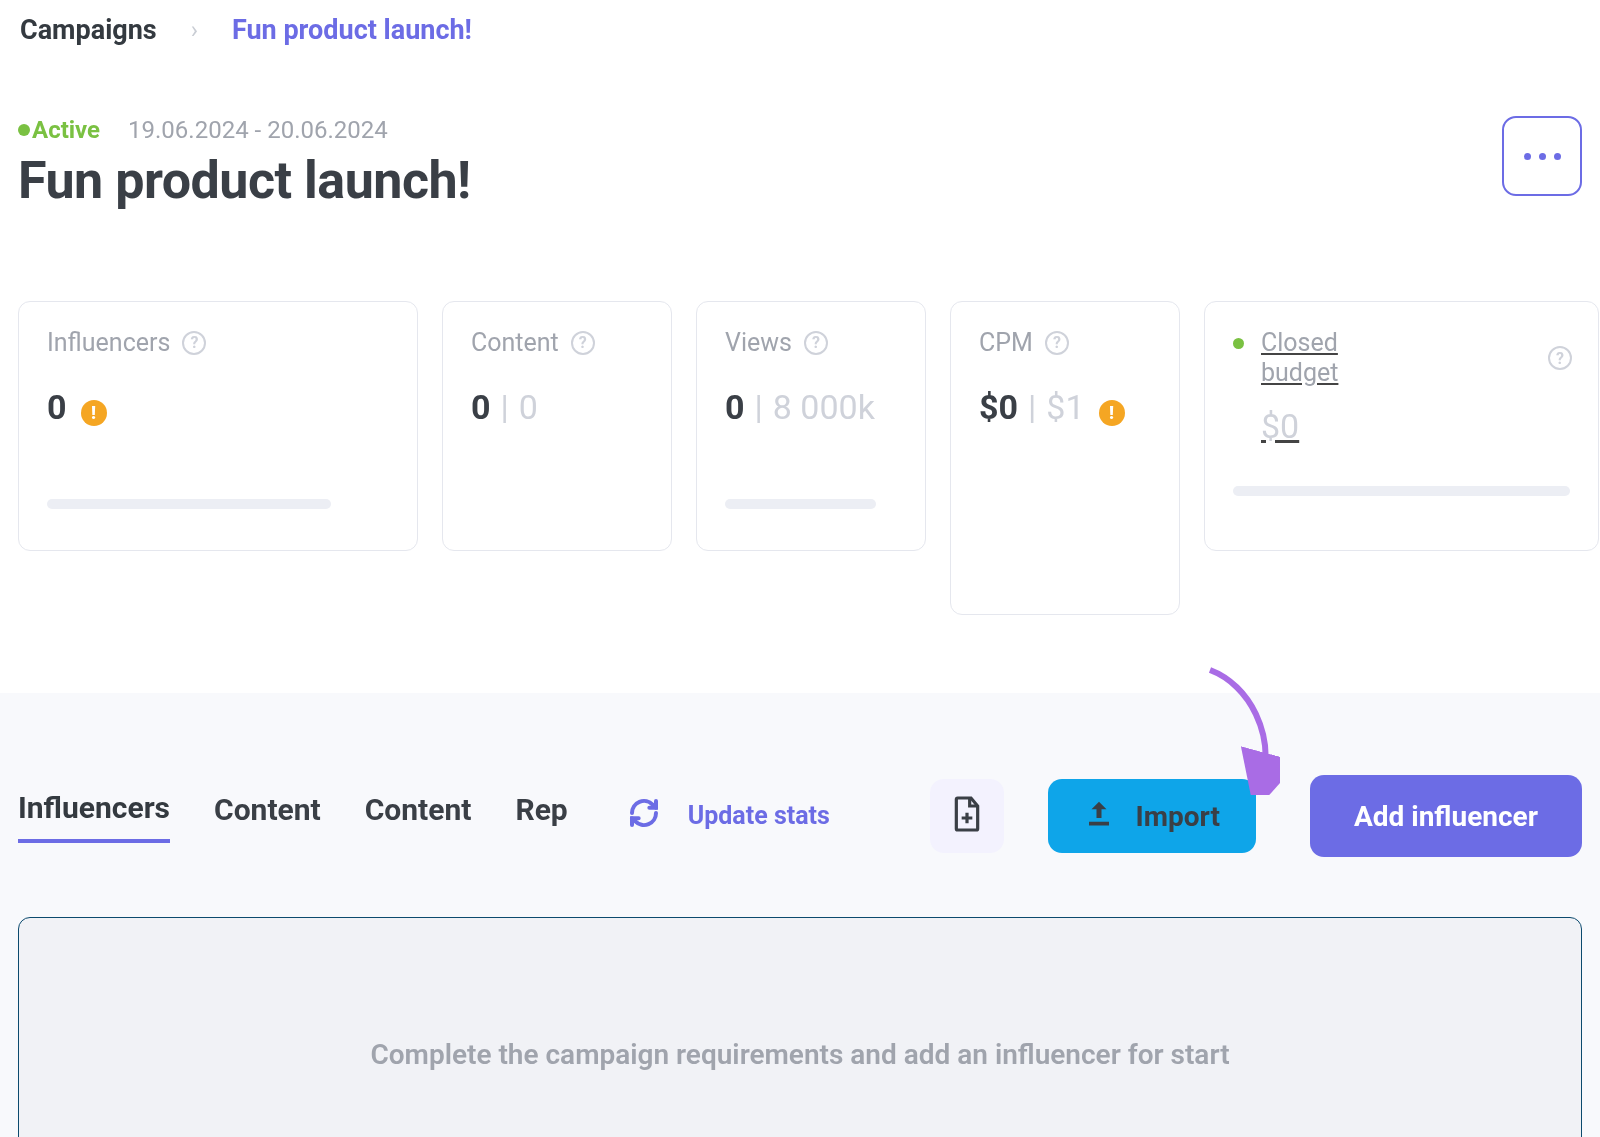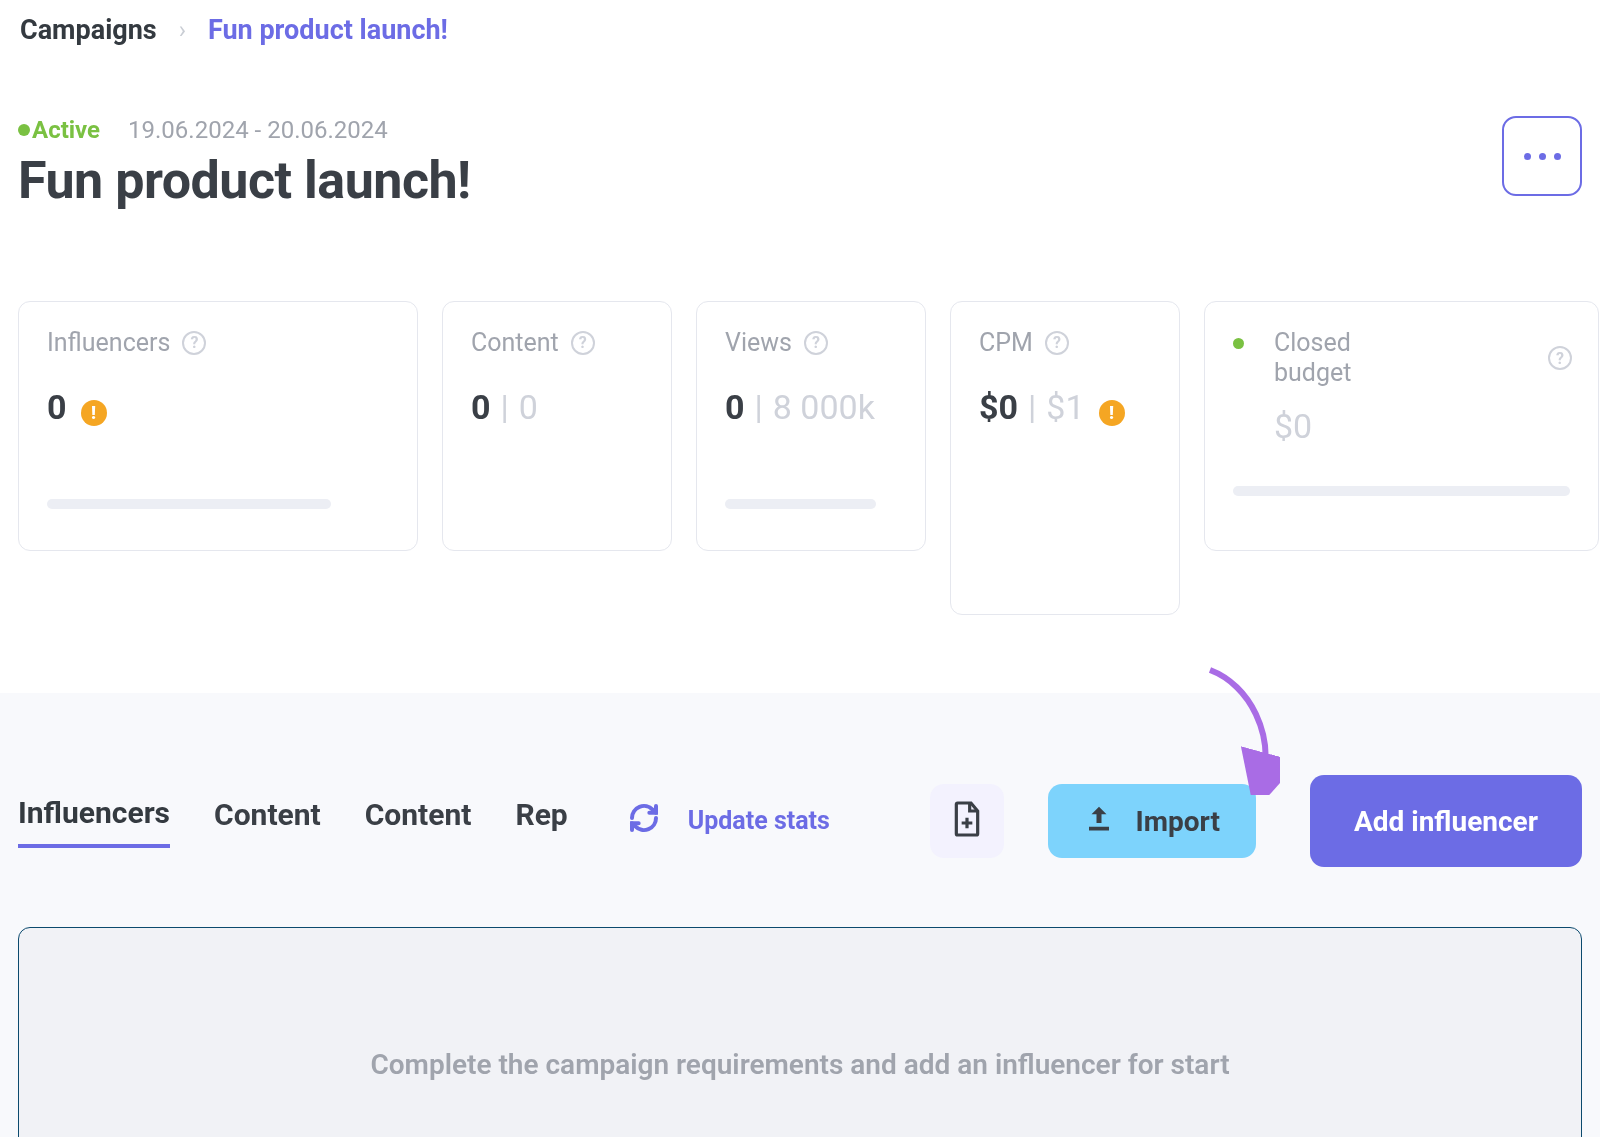--- a/index.html
+++ b/index.html
@@ -4,21 +4,21 @@
   <style>
     * { box-sizing: border-box; margin: 0; padding: 0; }
     body {
       font-family: -apple-system, BlinkMacSystemFont, "Segoe UI", Roboto, Helvetica, Arial, sans-serif;
       background: #fff;
       color: #444;
       width: 1600px;
     }
     .container { padding: 14px 18px 0 18px; }
     
-    .breadcrumb { display: flex; align-items: center; gap: 22px; font-size: 27px; font-weight: 700; padding-left: 2px;}
+    .breadcrumb { display: flex; align-items: center; gap: 34px; font-size: 27px; font-weight: 700; padding-left: 2px;}
     .bc-root { color: #343a40; }
     .bc-sep { color: #c9cdd4; font-weight: 400; font-size: 24px;}
     .bc-current { color: #6c6ce5; }
     
     .titleblock { display: flex; justify-content: space-between; align-items: flex-start; margin-top: 70px; }
     .statusrow { display: flex; align-items: center; gap: 12px; font-size: 24px; }
     .status-dot { width: 12px; height: 12px; border-radius: 50%; background: #7ac142; display: inline-block; margin-right: -10px;}
     .status-word { color: #7ac142; font-weight: 700; margin-right: 4px;}
     .daterange { color: #a0a4ad; margin-left: 12px; }
     h1.page-title { font-size: 52px; font-weight: 700; color: #3a3f46; margin-top: 6px; letter-spacing: -0.5px;}
@@ -29,39 +29,39 @@
     .card { flex: 0 0 auto; border: 1px solid #e5e7ee; border-radius: 12px; padding: 26px 28px 22px 28px; display: flex; flex-direction: column; }
     .card-head { display: flex; align-items: center; gap: 12px; color: #a0a4ad; font-size: 25px; }
     .help-icon { width: 24px; height: 24px; border: 2.5px solid #cfd2da; border-radius: 50%; display: inline-flex; align-items: center; justify-content: center; color: #cfd2da; font-size: 16px; font-weight: 700;}
     .card-vals { display: flex; align-items: baseline; gap: 10px; font-size: 34px; font-weight: 700; color: #3a3f46; margin-top: 30px; }
     .card-vals .sep { color: #cfd2da; font-weight: 400; }
     .card-vals .sub { color: #cfd2da; font-weight: 400; }
     .alert-badge { width: 26px; height: 26px; border-radius: 50%; background: #f5a623; color: #fff; display: inline-flex; align-items: center; justify-content: center; font-size: 18px; font-weight: 900; margin-left: 4px;}
     .bar { height: 10px; background: #eceef4; border-radius: 6px; margin-top: auto; width: 100%; }
     .bar-inner { height: 100%; background: #7ac142; width: 0%; border-radius: 6px; }
     
-    .budget-cols { display: flex; gap: 30px; align-items: flex-start; position: relative;}
+    .budget-cols { display: flex; gap: 17px; align-items: flex-start; position: relative; text-decoration: underline;}
     .budget-col { display: flex; flex-direction: column; }
     .budget-label { color: #a0a4ad; font-size: 25px; line-height: 1.2; }
     .budget-val { font-size: 34px; font-weight: 700; color: #3a3f46; margin-top: 18px; }
     .budget-val.muted { color: #cfd2da; font-weight: 400;}
     .green-dot { width: 11px; height: 11px; background: #7ac142; border-radius: 50%; margin-top: 10px;}
     
     .lower { background: #f8f9fc; margin-top: 78px; padding: 82px 18px 18px 18px; }
     .toolbar { display: flex; align-items: center; gap: 44px; }
     .tab { font-size: 30px; font-weight: 700; color: #3a3f46; cursor: pointer; padding-bottom: 14px;}
     .tab.active { color: #343a40; border-bottom: 4px solid #6c6ce5; }
     .update-stats { display: flex; align-items: center; gap: 28px; color: #6c6ce5; font-weight: 700; font-size: 25px; cursor: pointer; margin-left: 16px;}
     .update-stats .txt { text-align: center; line-height: 1.15; }
     .refresh-icon svg { width: 32px; height: 32px; }
     .toolbar-spacer { flex: 1; }
     .icon-btn { width: 74px; height: 74px; border-radius: 14px; display: flex; align-items: center; justify-content: center; cursor: pointer; }
     .icon-btn.light { background: #f3f2fe; }
-    .import-btn { height: 74px; border-radius: 14px; background: #7dd3fc; display: flex; align-items: center; gap: 22px; padding: 0 36px; font-size: 28px; font-weight: 700; color: #3a3f46; cursor: pointer;}
-    .primary-btn { height: 92px; border-radius: 14px; background: #6c6ce5; color: #fff; display: flex; align-items: center; padding: 0 44px; font-size: 28px; font-weight: 700; cursor: pointer; margin-left: 10px;}
+    .import-btn { height: 74px; border-radius: 14px; background: #0ea5e9; display: flex; align-items: center; gap: 22px; padding: 0 36px; font-size: 28px; font-weight: 700; color: #3a3f46; cursor: pointer;}
+    .primary-btn { height: 82px; border-radius: 14px; background: #6c6ce5; color: #fff; display: flex; align-items: center; padding: 0 44px; font-size: 28px; font-weight: 700; cursor: pointer; margin-left: 10px;}
     .upload-icon svg { width: 30px; height: 30px; }
     .file-add-icon svg { width: 32px; height: 38px; }
     
     .hint-arrow { position: absolute; width: 90px; height: 130px; pointer-events: none; }
     
     .emptybox { margin-top: 60px; border: 1px solid #0c4a6e; background: #f1f2f6; border-radius: 12px; padding: 120px 20px; text-align: center; color: #a0a4ad; font-size: 28px; font-weight: 600; }
     .lower-wrap { position: relative; }
   </style>
 </head>
 <body>

